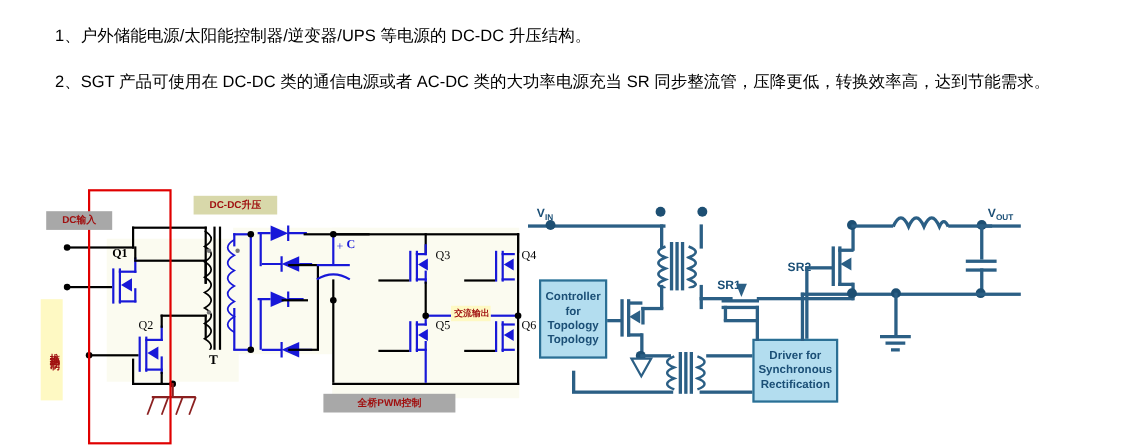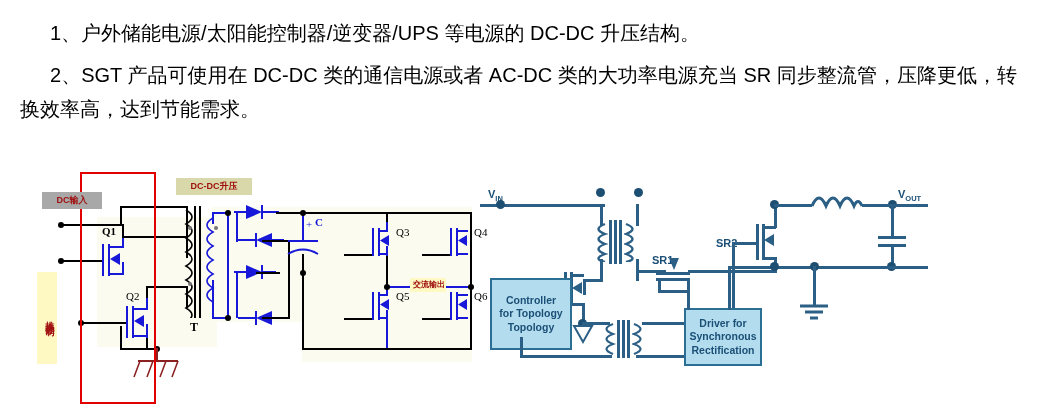--- a/index.html
+++ b/index.html
@@ -19,21 +19,21 @@
   
   #text-block {
     position: absolute;
     left: 0;
     top: 0;
     width: 1037px;
     padding: 16px 20px 0 20px;
     box-sizing: border-box;
   }
   .para {
-    font-size: 20px;
+    font-size: 15px;
     line-height: 34px;
     color: #000;
     text-align: justify;
     margin: 0 0 8px 0;
     text-indent: 30px;
   }
 
   
   #figures {
     position: absolute;
@@ -348,20 +348,21 @@
     <div class="bwire h" style="left:424px; top:124px; width:26px;"></div>
     <div class="node" style="left:362px; top:122px;"></div>
     <div class="node" style="left:446px; top:122px;"></div>
 
     <div class="reddash" style="left:58px; top:10px; width:72px; height:228px;"></div>
 
     <div class="tagbox tag-gray" style="left:20px; top:30px; width:60px;">DC输入</div>
     <div class="tagbox tag-olive" style="left:110px; top:16px; width:76px;margin-left:44px;">DC-DC升压</div>
     <div class="tagbox tag-yellow tag-vert" style="left:15px; top:110px; width:20px; height:92px; padding:4px 2px;">推挽控制</div>
     <div class="tagbox tag-yellow" style="left:388px; top:116px; width:36px; padding:2px 3px; font-size:8px;">交流输出</div>
+    <div class="tagbox tag-gray" style="left:272px; top:196px; width:120px;">全桥PWM控制</div>
   </div>
 
   <div id="right-fig">
 
     <div class="nlbl" style="left:18px; top:36px;">
       <span>V</span><sub>IN</sub>
     </div>
     <div class="nwire h" style="left:10px; top:52px; width:125px;"></div>
     <div class="nnode" style="left:26px; top:48px;"></div>
 
@@ -389,21 +390,21 @@
     <div class="nwire v" style="left:94px; top:120px; height:34px;"></div>
     <div class="nwire v" style="left:100px; top:120px; height:34px;"></div>
     <div class="nwire h" style="left:100px; top:122px; width:14px;"></div>
     <div class="nwire h" style="left:100px; top:151px; width:14px;"></div>
     <div class="nwire v" style="left:112px; top:151px; height:20px;"></div>
     <svg width="18" height="18" style="position:absolute; left:100px; top:128px;">
       <polygon points="12,2 12,14 2,8" fill="#2b5f85"></polygon>
     </svg>
     <div class="nwire h" style="left:75px; top:138px; width:20px;"></div>
 
-    <div class="bluebox" style="left:20px; top:126px; width:82px; height:72px;">
+    <div class="bluebox" style="left:20px; top:102px; width:62px; height:72px;">
       <div>
         <div>Controller</div>
         <div>for Topology</div>
         <div>Topology</div>
       </div>
     </div>
 
     <div class="nnode" style="left:108px; top:167px;"></div>
 
     <svg width="24" height="24" style="position:absolute; left:102px; top:172px;">

